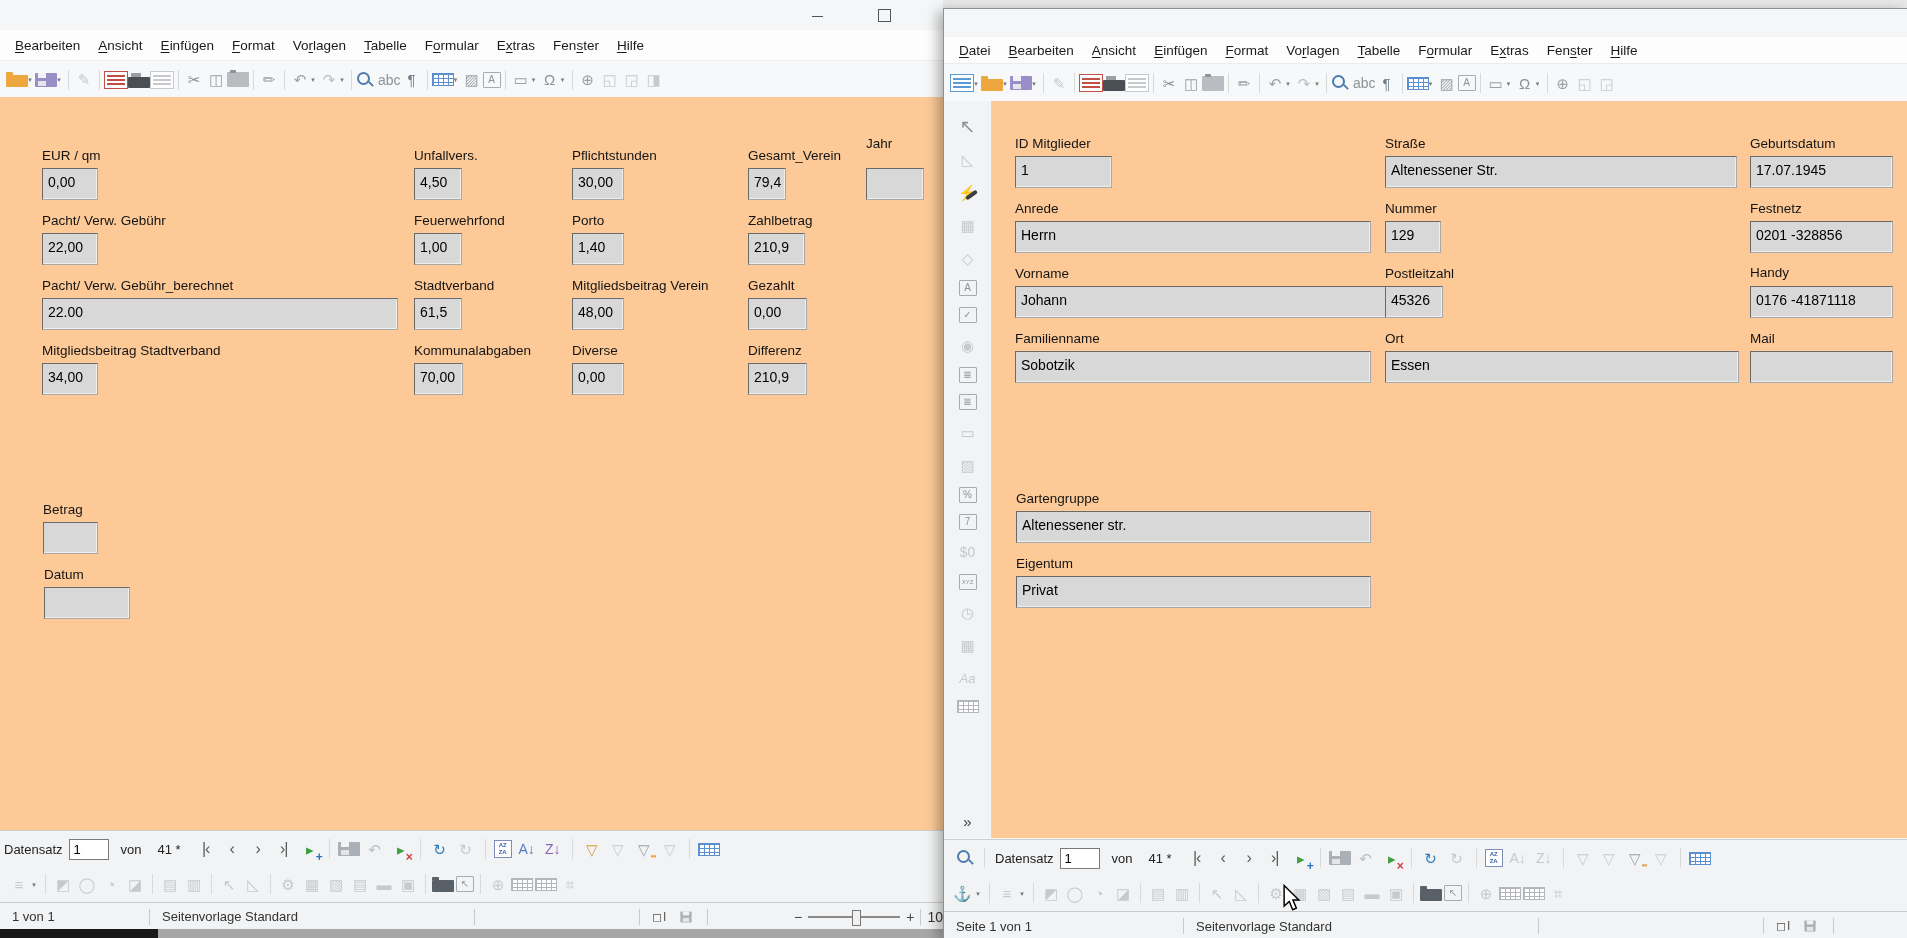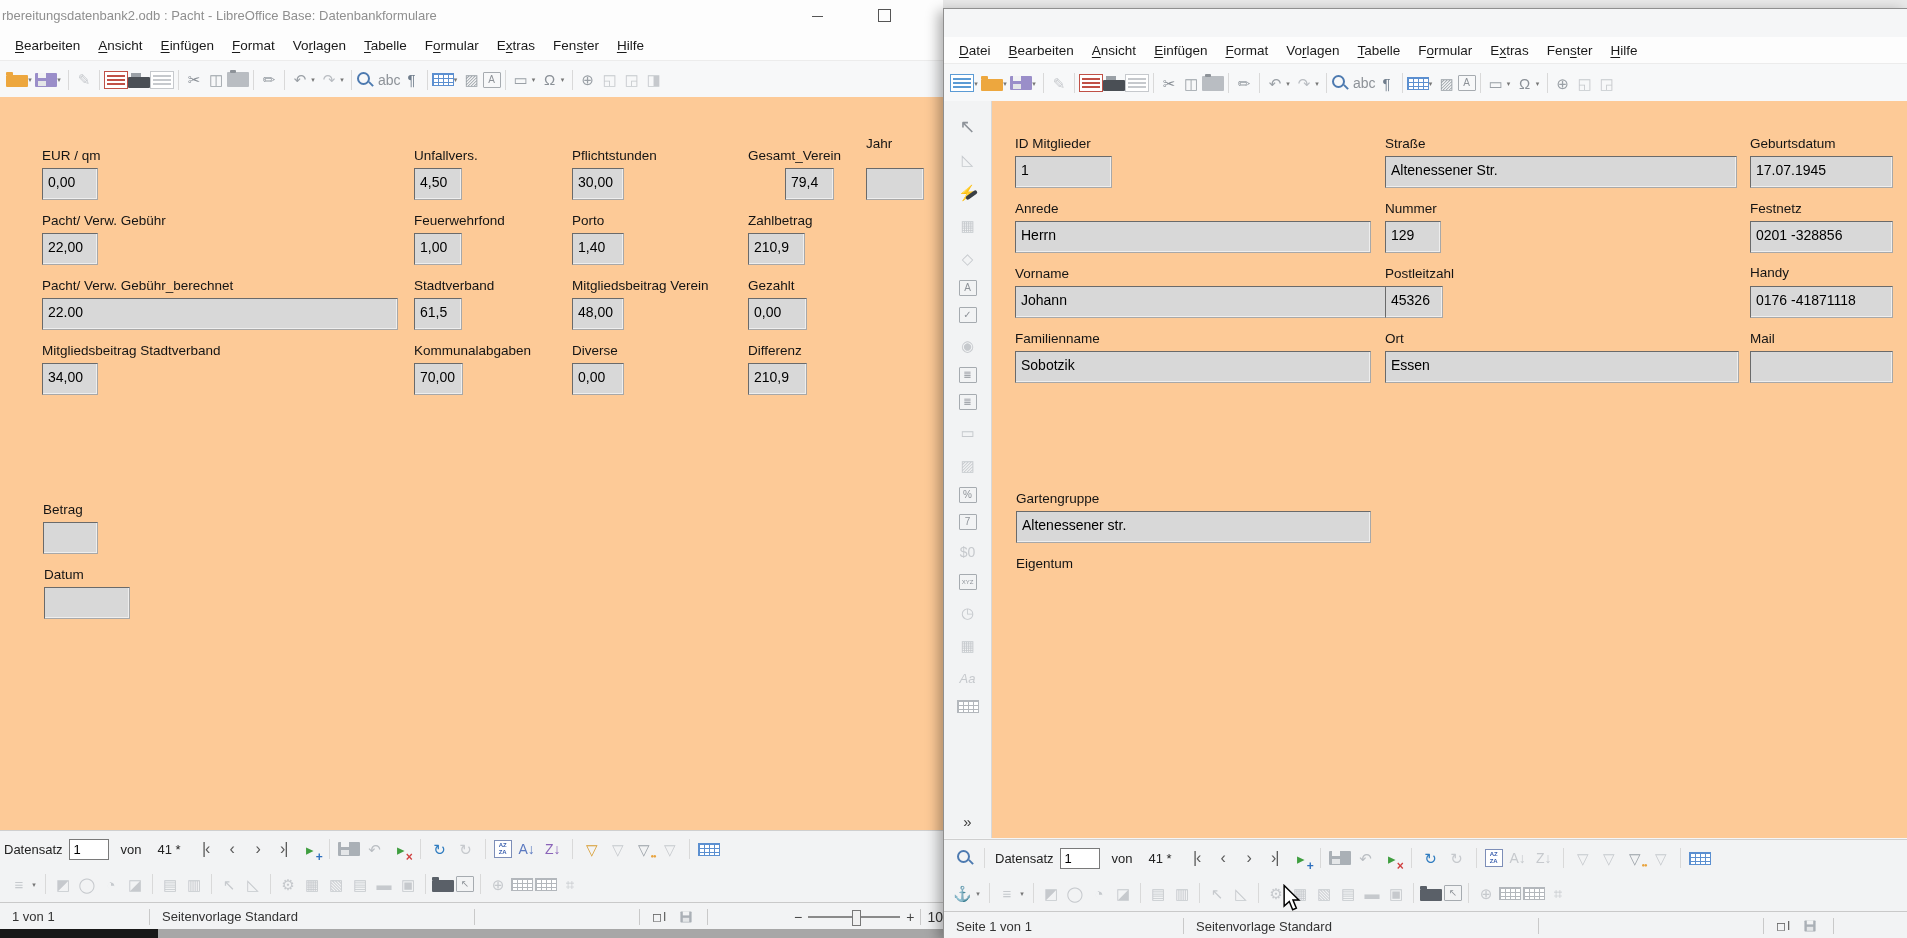--- a/index.html
+++ b/index.html
@@ -101,23 +101,20 @@
   .zthumb{position:absolute;left:44px;top:-6px;width:7px;height:14px;background:#f0f0f0;border:1px solid #777}
   .bstrip-dark{position:absolute;left:0;top:929px;width:158px;height:9px;background:#181818}
   .bstrip-gray{position:absolute;left:158px;top:929px;width:785px;height:9px;background:#a7a7a7}
   #cursor{position:absolute;left:1282px;top:884px;z-index:99;pointer-events:none}
   .selicon{font-size:12px;color:#555;letter-spacing:1px}
 </style>
 </head>
 <body>
 
 <div class="window" id="leftwin">
-  <div class="titlebar">
-    <span>rbereitungsdatenbank2.odb : Pacht - LibreOffice Base: Datenbankformulare</span>
-  </div>
   <span class="minbtn"></span>
   <span class="maxbtn"></span>
 
   <div class="menubar">
       <span class="menu-item"><u>B</u>earbeiten</span>
       <span class="menu-item"><u>A</u>nsicht</span>
       <span class="menu-item"><u>E</u>infügen</span>
       <span class="menu-item"><u>F</u>ormat</span>
       <span class="menu-item">Vo<u>r</u>lagen</span>
       <span class="menu-item"><u>T</u>abelle</span>
@@ -171,21 +168,21 @@
 
   <div class="formarea"></div>
   <div style="position:absolute;inset:0;pointer-events:none">
       <div class="flabel" style="left: 42px; top: 148px;">EUR / qm</div>
       <div class="fbox" style="left: 42px; top: 168px; width: 56px; pointer-events: auto;">0,00</div>
       <div class="flabel" style="left: 414px; top: 148px;">Unfallvers.</div>
       <div class="fbox" style="left: 414px; top: 168px; width: 48px; pointer-events: auto;">4,50</div>
       <div class="flabel" style="left: 572px; top: 148px;">Pflichtstunden</div>
       <div class="fbox" style="left: 572px; top: 168px; width: 52px; pointer-events: auto;">30,00</div>
       <div class="flabel" style="left: 748px; top: 148px;">Gesamt_Verein</div>
-      <div class="fbox" style="left: 748px; top: 168px; width: 49px; pointer-events: auto; margin-left: 37px;">79,4</div>
+      <div class="fbox" style="left: 748px; top: 168px; width: 38px; pointer-events: auto;">79,4</div>
       <div class="flabel" style="left: 866px; top: 136px;">Jahr</div>
       <div class="fbox" style="left: 866px; top: 168px; width: 58px; pointer-events: auto;"></div>
       <div class="flabel" style="left: 42px; top: 213px;">Pacht/ Verw. Gebühr</div>
       <div class="fbox" style="left: 42px; top: 233px; width: 56px; pointer-events: auto;">22,00</div>
       <div class="flabel" style="left: 414px; top: 213px;">Feuerwehrfond</div>
       <div class="fbox" style="left: 414px; top: 233px; width: 48px; pointer-events: auto;">1,00</div>
       <div class="flabel" style="left: 572px; top: 213px;">Porto</div>
       <div class="fbox" style="left: 572px; top: 233px; width: 52px; pointer-events: auto;">1,40</div>
       <div class="flabel" style="left: 748px; top: 213px;">Zahlbetrag</div>
       <div class="fbox" style="left: 748px; top: 233px; width: 57px; pointer-events: auto;">210,9</div>
@@ -409,20 +406,21 @@
       <div class="fbox" style="left: 806px; top: 277px; width: 143px; pointer-events: auto;">0176 -41871118</div>
       <div class="flabel" style="left: 71px; top: 322px;">Familienname</div>
       <div class="fbox" style="left: 71px; top: 342px; width: 356px; pointer-events: auto;">Sobotzik</div>
       <div class="flabel" style="left: 441px; top: 322px;">Ort</div>
       <div class="fbox" style="left: 441px; top: 342px; width: 354px; pointer-events: auto;">Essen</div>
       <div class="flabel" style="left: 806px; top: 322px;">Mail</div>
       <div class="fbox" style="left: 806px; top: 342px; width: 143px; pointer-events: auto;"></div>
       <div class="flabel" style="left: 72px; top: 482px;">Gartengruppe</div>
       <div class="fbox" style="left: 72px; top: 502px; width: 355px; pointer-events: auto;">Altenessener str.</div>
       <div class="flabel" style="left: 72px; top: 547px;">Eigentum</div>
+      <div class="fbox" style="left: 72px; top: 567px; width: 355px; pointer-events: auto;">Privat</div>
     </div>
 
   <div class="navbar">
     <span class="ic-search"></span>
     <span class="tbsep"></span>
     <span class="navtext">Datensatz</span>
     <input class="recinput" value="1" style="">
     <span class="navtext" style="margin-left:6px">von</span>
     <span class="navtext" style="margin-left:10px;margin-right:8px">41 *</span>
     <span style="display:flex;align-items:center;gap:4px">

